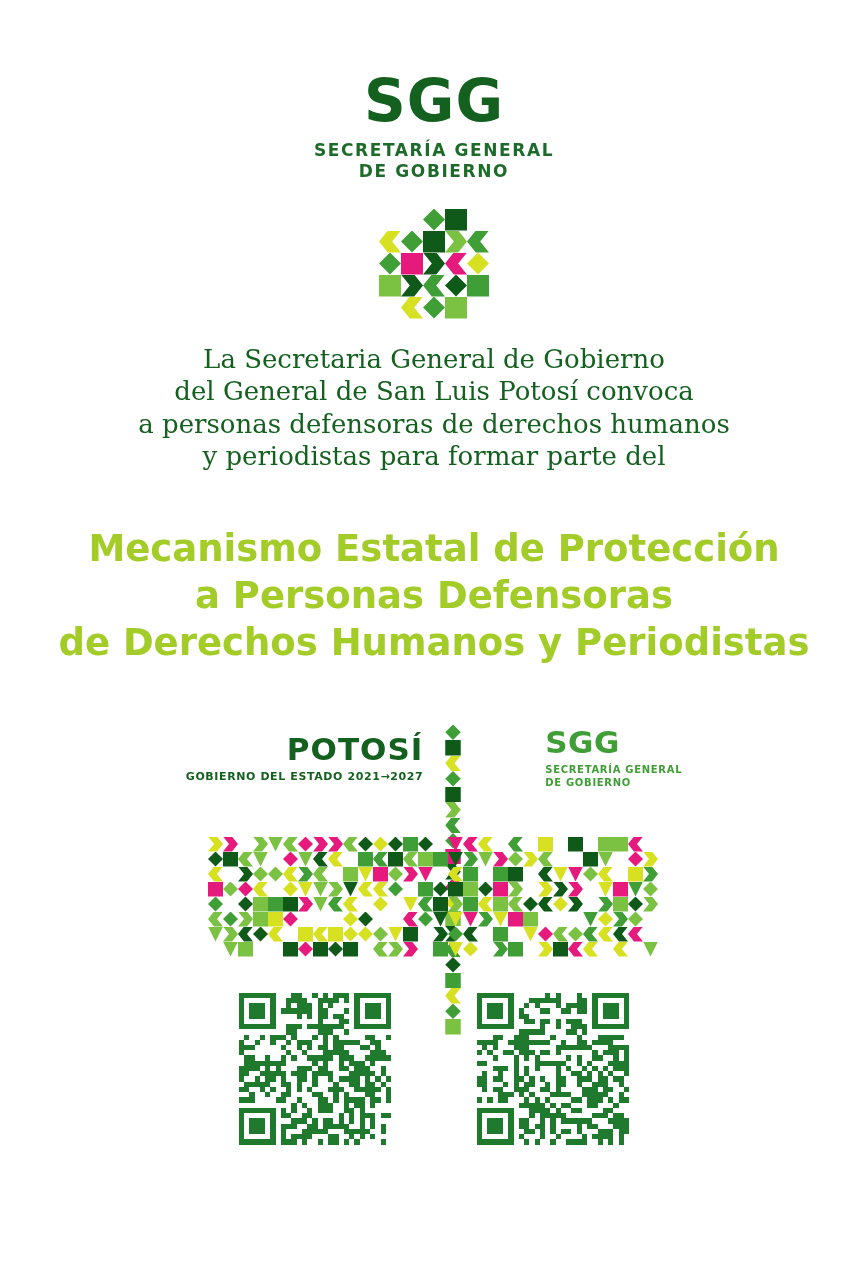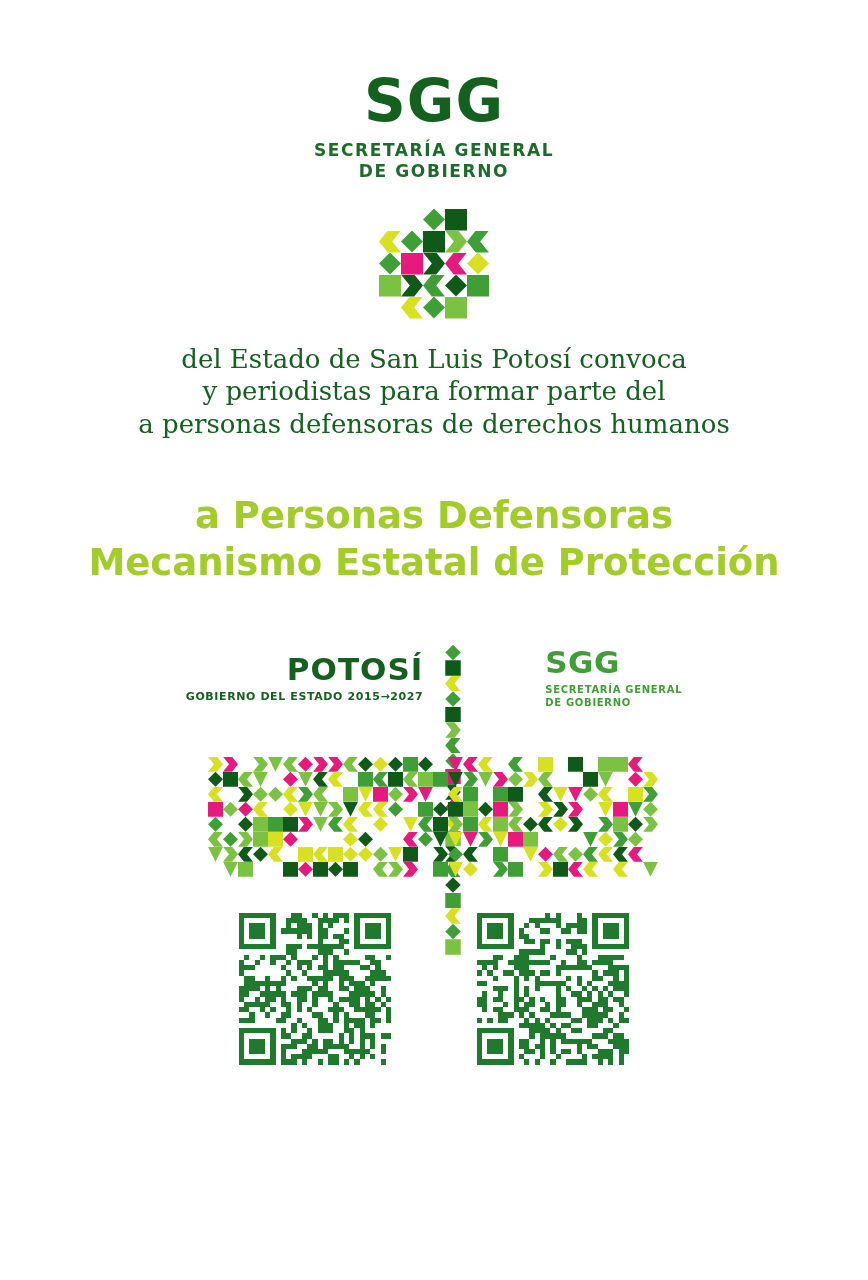--- a/index.html
+++ b/index.html
@@ -221,34 +221,36 @@
       <div class="sq" style="left: 44px; top: 66px; width: 22px; height: 22px; background: rgb(63, 158, 53); clip-path: polygon(100% 0px, 40% 0px, 0px 50%, 40% 100%, 100% 100%, 60% 50%);"></div>
       <div class="sq" style="left: 66px; top: 66px; width: 22px; height: 22px; background: rgb(15, 90, 24); clip-path: polygon(50% 0px, 100% 50%, 50% 100%, 0px 50%);"></div>
       <div class="sq" style="left: 88px; top: 66px; width: 22px; height: 22px; background: rgb(63, 158, 53); clip-path: polygon(0px 0px, 100% 0px, 100% 100%, 0px 100%);"></div>
       <div class="sq" style="left: 22px; top: 88px; width: 22px; height: 22px; background: rgb(215, 224, 33); clip-path: polygon(100% 0px, 40% 0px, 0px 50%, 40% 100%, 100% 100%, 60% 50%);"></div>
       <div class="sq" style="left: 44px; top: 88px; width: 22px; height: 22px; background: rgb(63, 158, 53); clip-path: polygon(50% 0px, 100% 50%, 50% 100%, 0px 50%);"></div>
       <div class="sq" style="left: 66px; top: 88px; width: 22px; height: 22px; background: rgb(124, 194, 66); clip-path: polygon(0px 0px, 100% 0px, 100% 100%, 0px 100%);"></div>
     </div>
 
 
   <div class="lede">
-    <div>del Estado de San Luis Potosí convoca</div>
+    <div>La Secretaria General de Gobierno</div>
+    <div>del General de San Luis Potosí convoca</div>
+    <div>a personas defensoras de derechos humanos</div>
     <div>y periodistas para formar parte del</div>
-    <div>a personas defensoras de derechos humanos</div>
   </div>
 
   <div class="program">
+    <div>Mecanismo Estatal de Protección</div>
     <div>a Personas Defensoras</div>
-    <div>Mecanismo Estatal de Protección</div>
+    <div>de Derechos Humanos y Periodistas</div>
   </div>
 
   <div class="brand-row">
     <div class="potosi">
       <div class="l1">POTOSÍ</div>
-      <div class="l3">GOBIERNO DEL ESTADO 2015→2027</div>
+      <div class="l3">GOBIERNO DEL ESTADO 2021→2027</div>
     </div>
     <div class="star-small" id="star-footer">
         <div class="sq" style="left: 31px; top: 0px; width: 15.5px; height: 15.5px; background: rgb(63, 158, 53); clip-path: polygon(50% 0px, 100% 50%, 50% 100%, 0px 50%);"></div>
         <div class="sq" style="left: 46.5px; top: 0px; width: 15.5px; height: 15.5px; background: rgb(15, 90, 24); clip-path: polygon(0px 0px, 100% 0px, 100% 100%, 0px 100%);"></div>
         <div class="sq" style="left: 0px; top: 15.5px; width: 15.5px; height: 15.5px; background: rgb(215, 224, 33); clip-path: polygon(100% 0px, 40% 0px, 0px 50%, 40% 100%, 100% 100%, 60% 50%);"></div>
         <div class="sq" style="left: 15.5px; top: 15.5px; width: 15.5px; height: 15.5px; background: rgb(63, 158, 53); clip-path: polygon(50% 0px, 100% 50%, 50% 100%, 0px 50%);"></div>
         <div class="sq" style="left: 31px; top: 15.5px; width: 15.5px; height: 15.5px; background: rgb(15, 90, 24); clip-path: polygon(0px 0px, 100% 0px, 100% 100%, 0px 100%);"></div>
         <div class="sq" style="left: 46.5px; top: 15.5px; width: 15.5px; height: 15.5px; background: rgb(124, 194, 66); clip-path: polygon(0px 0px, 60% 0px, 100% 50%, 60% 100%, 0px 100%, 40% 50%);"></div>
         <div class="sq" style="left: 62px; top: 15.5px; width: 15.5px; height: 15.5px; background: rgb(63, 158, 53); clip-path: polygon(100% 0px, 40% 0px, 0px 50%, 40% 100%, 100% 100%, 60% 50%);"></div>
         <div class="sq" style="left: 0px; top: 31px; width: 15.5px; height: 15.5px; background: rgb(63, 158, 53); clip-path: polygon(50% 0px, 100% 50%, 50% 100%, 0px 50%);"></div>

